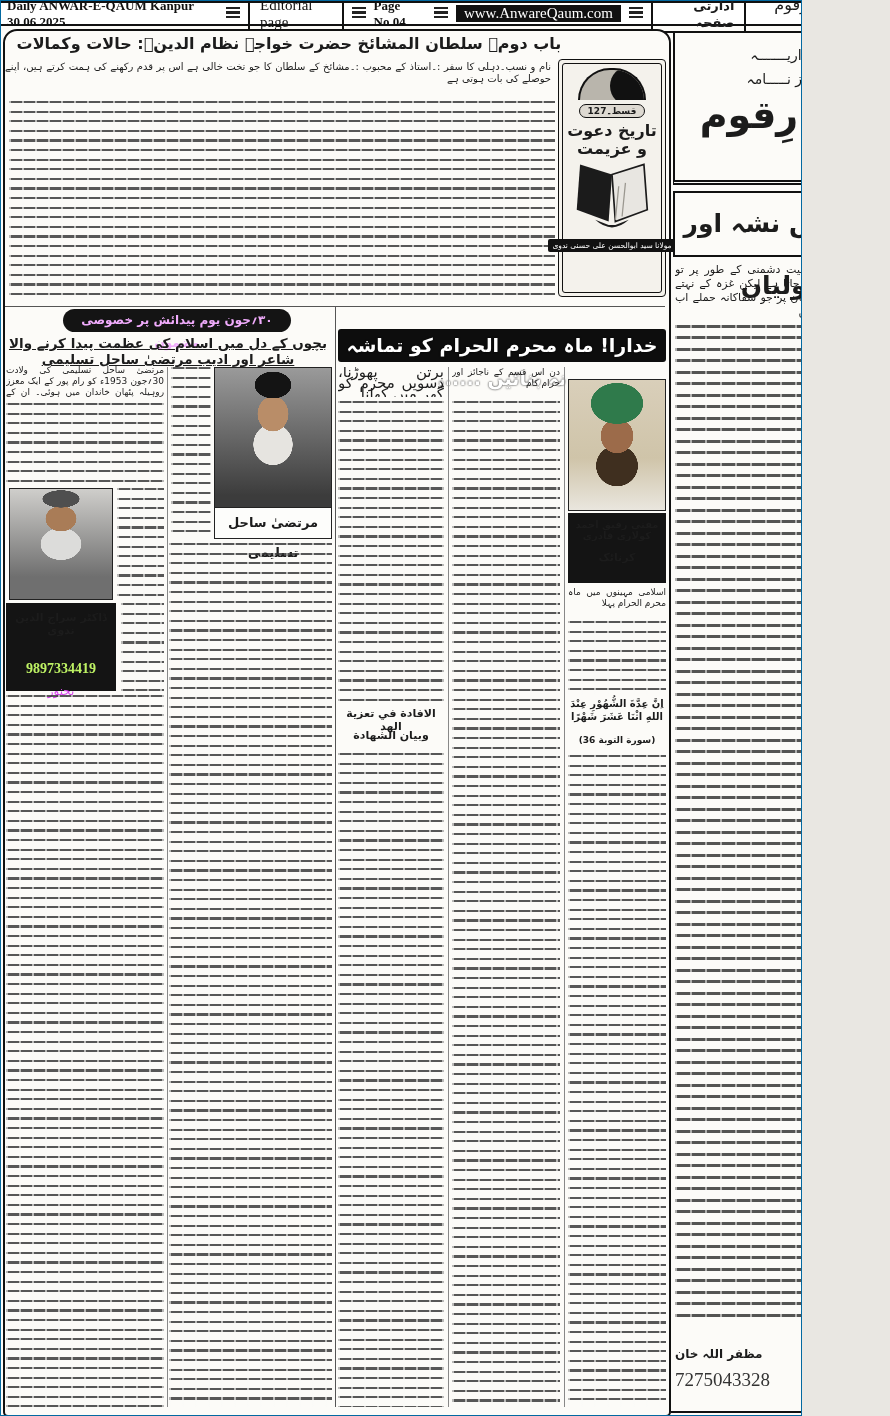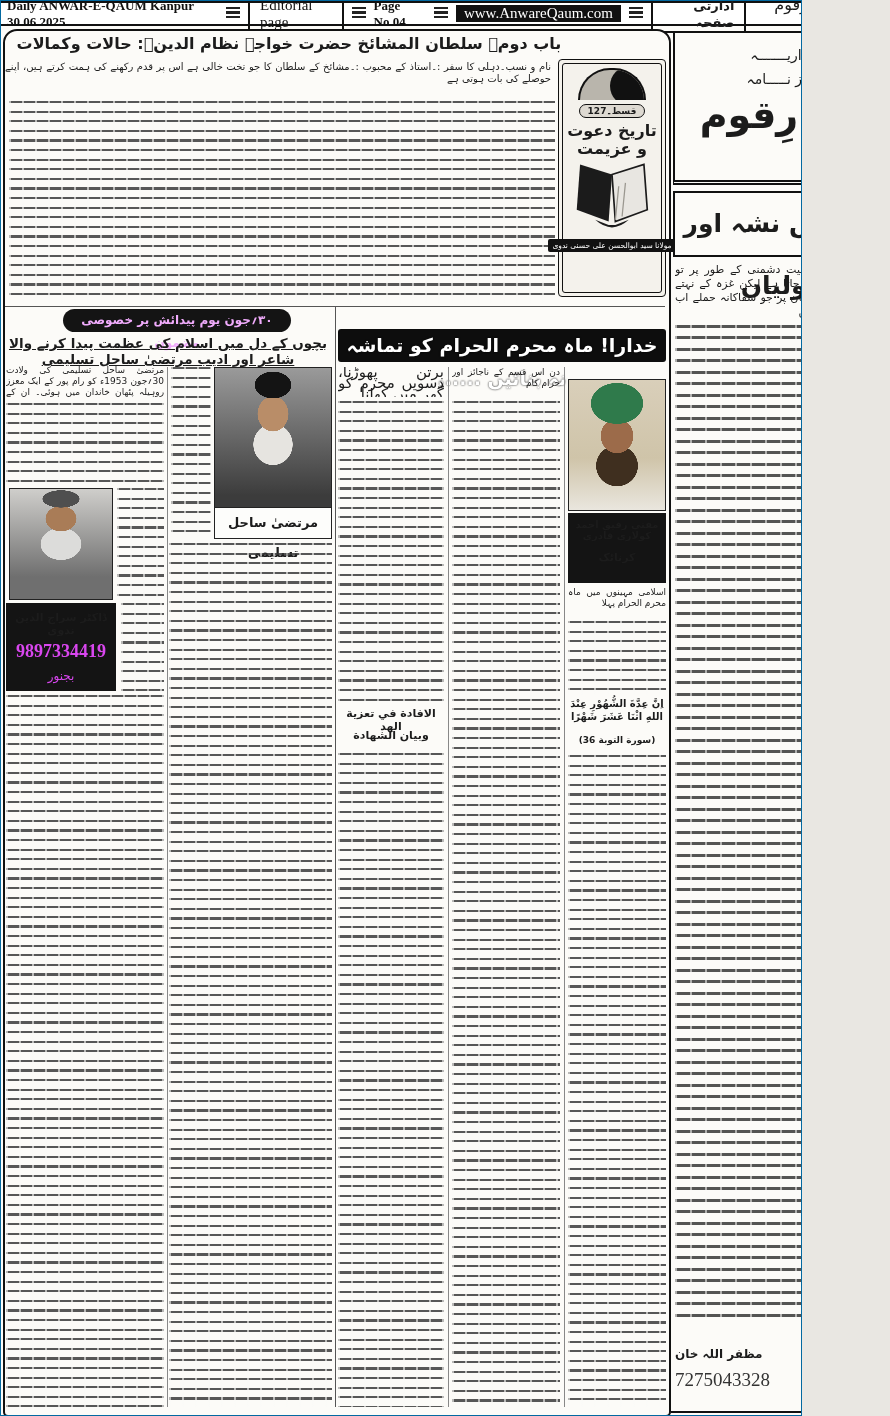--- a/index.html
+++ b/index.html
@@ -112,21 +112,21 @@
 
   <div class="abs photo ph-taslimi" style="left:213px;top:366px;width:118px;height:172px;">
     <div class="caption-band urdu" style="height:30px;line-height:30px;font-size:13px;">مرتضیٰ ساحل تسلیمی</div>
   </div>
   <div class="abs tl" style="left:170px;top:366px;width:40px;height:170px;"></div>
 
   <div class="abs photo ph-nadvi" style="left:8px;top:487px;width:104px;height:112px;"></div>
   <div class="abs tl" style="left:116px;top:487px;width:47px;height:112px;"></div>
   <div class="abs blackbox" style="left:5px;top:602px;width:110px;height:88px;padding-top:8px;">
     <div class="urdu" style="font-size:11px;font-weight:bold;">ڈاکٹر سراج الدین ندوی</div>
-    <div class="eng" style="font-size:18px;font-weight:bold;color:#d946ef;margin-top:4px;">9897334419</div>
+    <div class="eng" style="font-size:14px;font-weight:bold;color:#bef264;margin-top:24px;">9897334419</div>
     <div class="urdu" style="font-size:12px;margin-top:7px;color:#d946ef;">بجنور</div>
   </div>
   <div class="abs tl" style="left:120px;top:602px;width:43px;height:88px;"></div>
 
   <div class="abs tl" style="left:5px;top:694px;width:158px;height:712px;"></div>
   <div class="abs tl" style="left:168px;top:542px;width:163px;height:864px;"></div>
 
   <div class="abs urdu blackbar" style="left:337px;top:328px;width:328px;height:33px;line-height:33px;font-size:19px;">خدارا! ماہ محرم الحرام کو تماشہ نہ بنائیں ......</div>
 
   <div class="vrule" style="left:447px;top:366px;height:1040px;background:#888;"></div>

